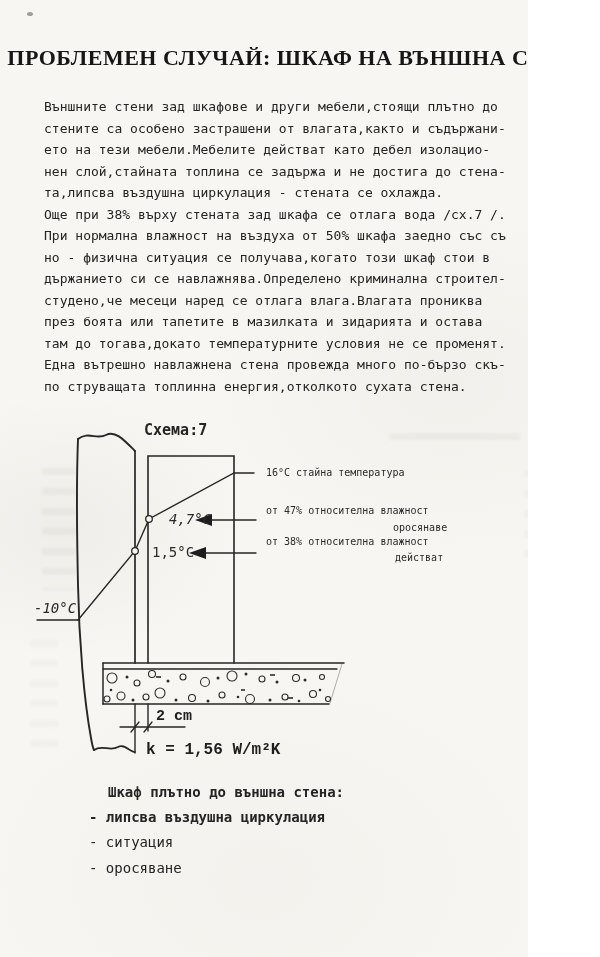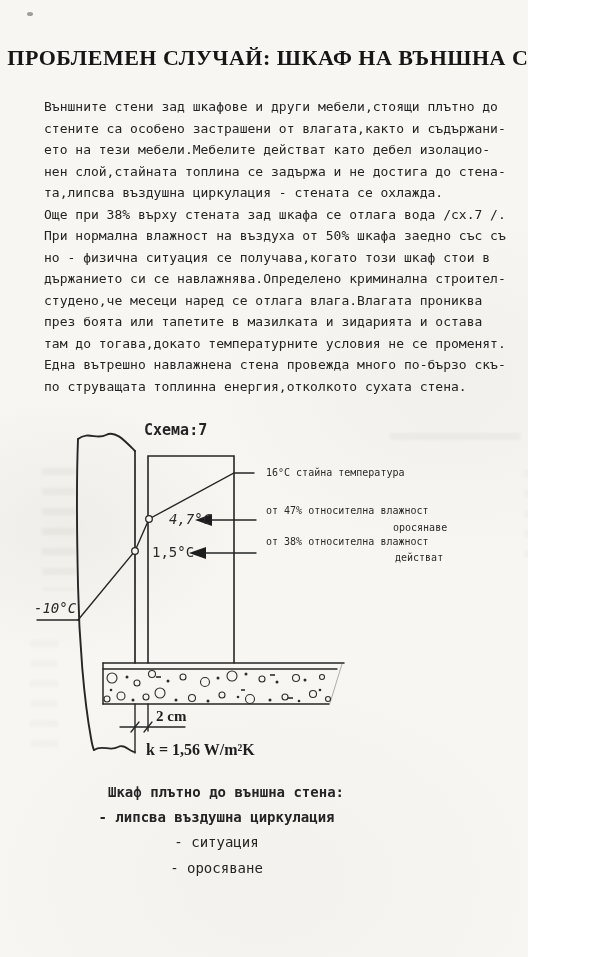--- a/index.html
+++ b/index.html
@@ -19,25 +19,25 @@
     font-family:"Liberation Serif","DejaVu Serif",serif;
     font-weight:bold;font-size:22px;letter-spacing:.5px;color:#161616;
     white-space:pre;
   }
   .body-text{position:absolute;left:44px;top:96px;font-size:13px;line-height:21.5px;}
   .body-line{white-space:pre;}
   .schema-caption{position:absolute;left:112px;top:421px;font-size:15px;font-weight:bold;white-space:pre;margin-left:32px;}
   .mono-label{position:absolute;font-size:10px;color:#2a2a2a;white-space:pre;}
   .mono-label.small{font-size:14px;}
   .draft-label{
-    position:absolute;font-family:Liberation Serif, serif;
+    position:absolute;font-family:Liberation Mono, monospace;
     font-weight:bold;color:#1e1e1e;white-space:pre;
   }
   .diagram-svg{position:absolute;left:0;top:0;width:600px;height:957px;pointer-events:none;}
-  .footer{position:absolute;left:89px;top:780px;font-size:14px;text-align:center;}
+  .footer{position:absolute;left:89px;top:780px;font-size:14px;}
   .footer-heading{padding-left:19px;font-weight:bold;line-height:25px;white-space:pre;}
   .footer-item{line-height:25.3px;white-space:pre;}
   .footer-item:first-child{font-weight:bold;}
   .smudge{
     position:absolute;
     background:repeating-linear-gradient(180deg, rgba(108,110,98,.38) 0 7px, rgba(108,110,98,0) 7px 20px);
     filter:blur(1.5px);opacity:.16;
   }
   .speck{position:absolute;border-radius:50%;background:rgba(70,70,66,.5);filter:blur(.5px);}
 </style>

